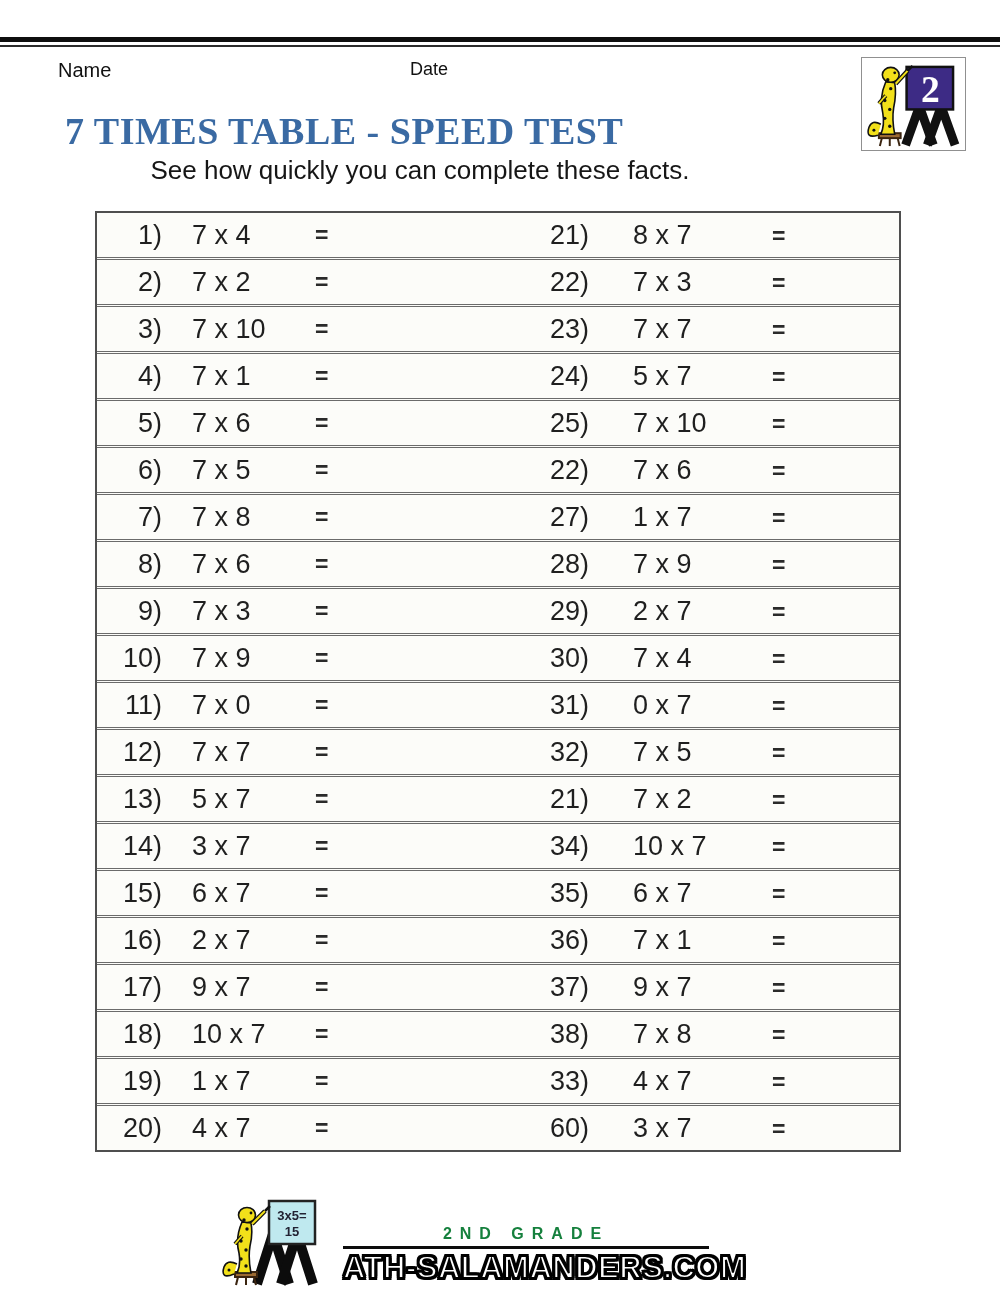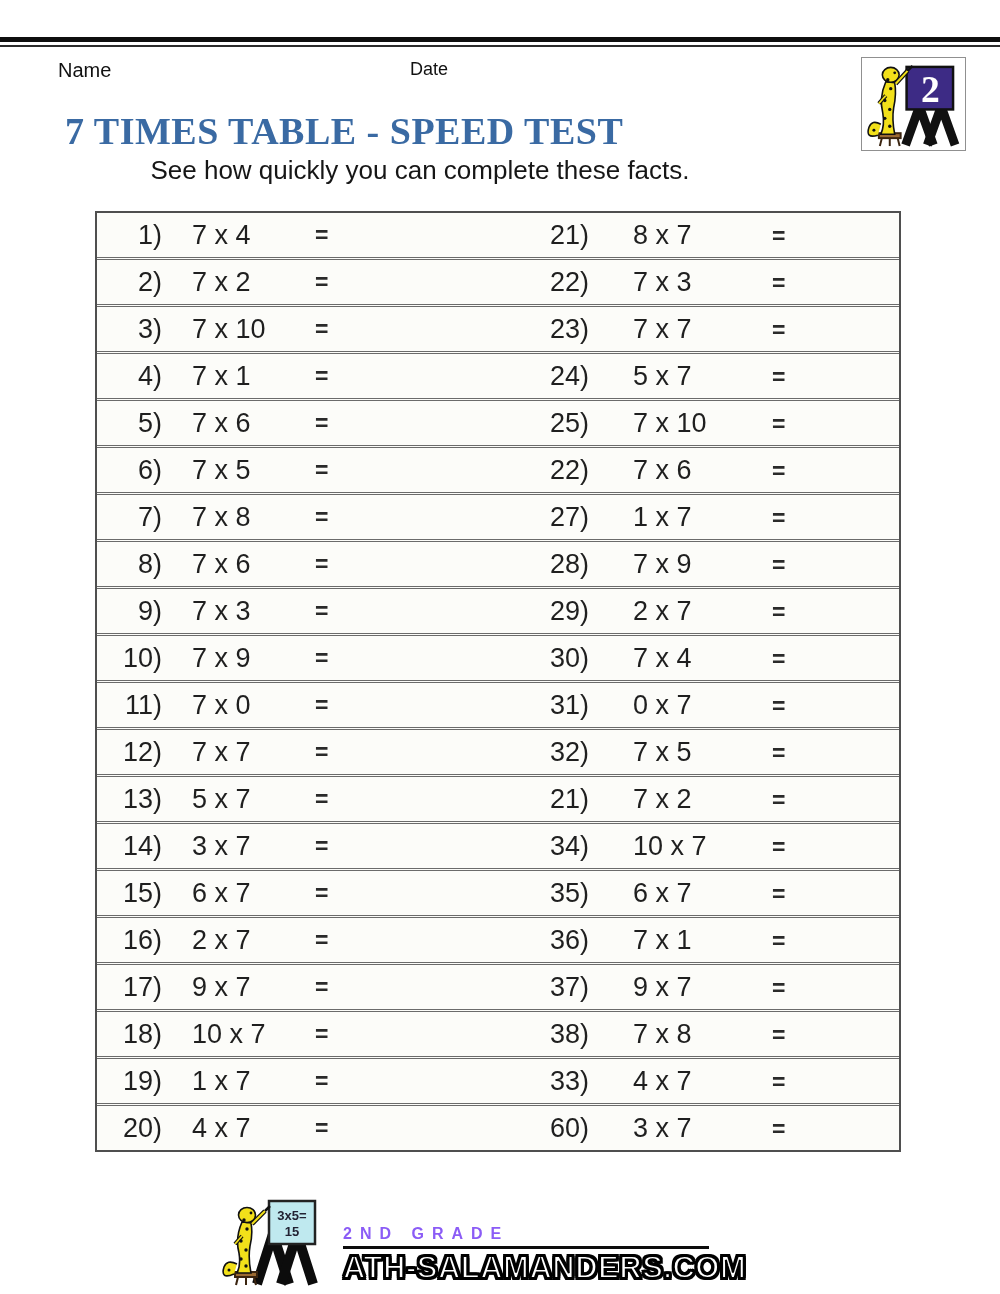--- a/index.html
+++ b/index.html
@@ -59,22 +59,22 @@
   .eq{font-size:23px;font-weight:bold;color:#2a2a2a;}
 
   
   .footer{
     position:absolute;left:0;top:1196px;width:924px;
     display:flex;justify-content:center;align-items:flex-end;
   }
   .footer-art{width:138px;height:92px;margin-right:-10px;}
   .footer-text{width:366px;padding-bottom:2px;}
   .grade-line{
-    font-size:16px;font-weight:bold;
-    letter-spacing:8px;color:#8b5cf6;margin:0 0 3px 0;
+    text-align:center;font-size:16px;font-weight:bold;
+    letter-spacing:8px;color:#15803d;margin:0 0 3px 0;
   }
   .footer-rule{height:3px;background:#0c0c0c;}
   .site-line{
     margin:1px 0 0 0;
     font-size:31px;font-weight:800;letter-spacing:0.5px;
     color:#ffffff;
     -webkit-text-stroke:2px #000;
     text-shadow:
       -2px -2px 0 #000, 2px -2px 0 #000, -2px 2px 0 #000, 2px 2px 0 #000,
       0 -2px 0 #000, 0 2px 0 #000, -2px 0 0 #000, 2px 0 0 #000;

